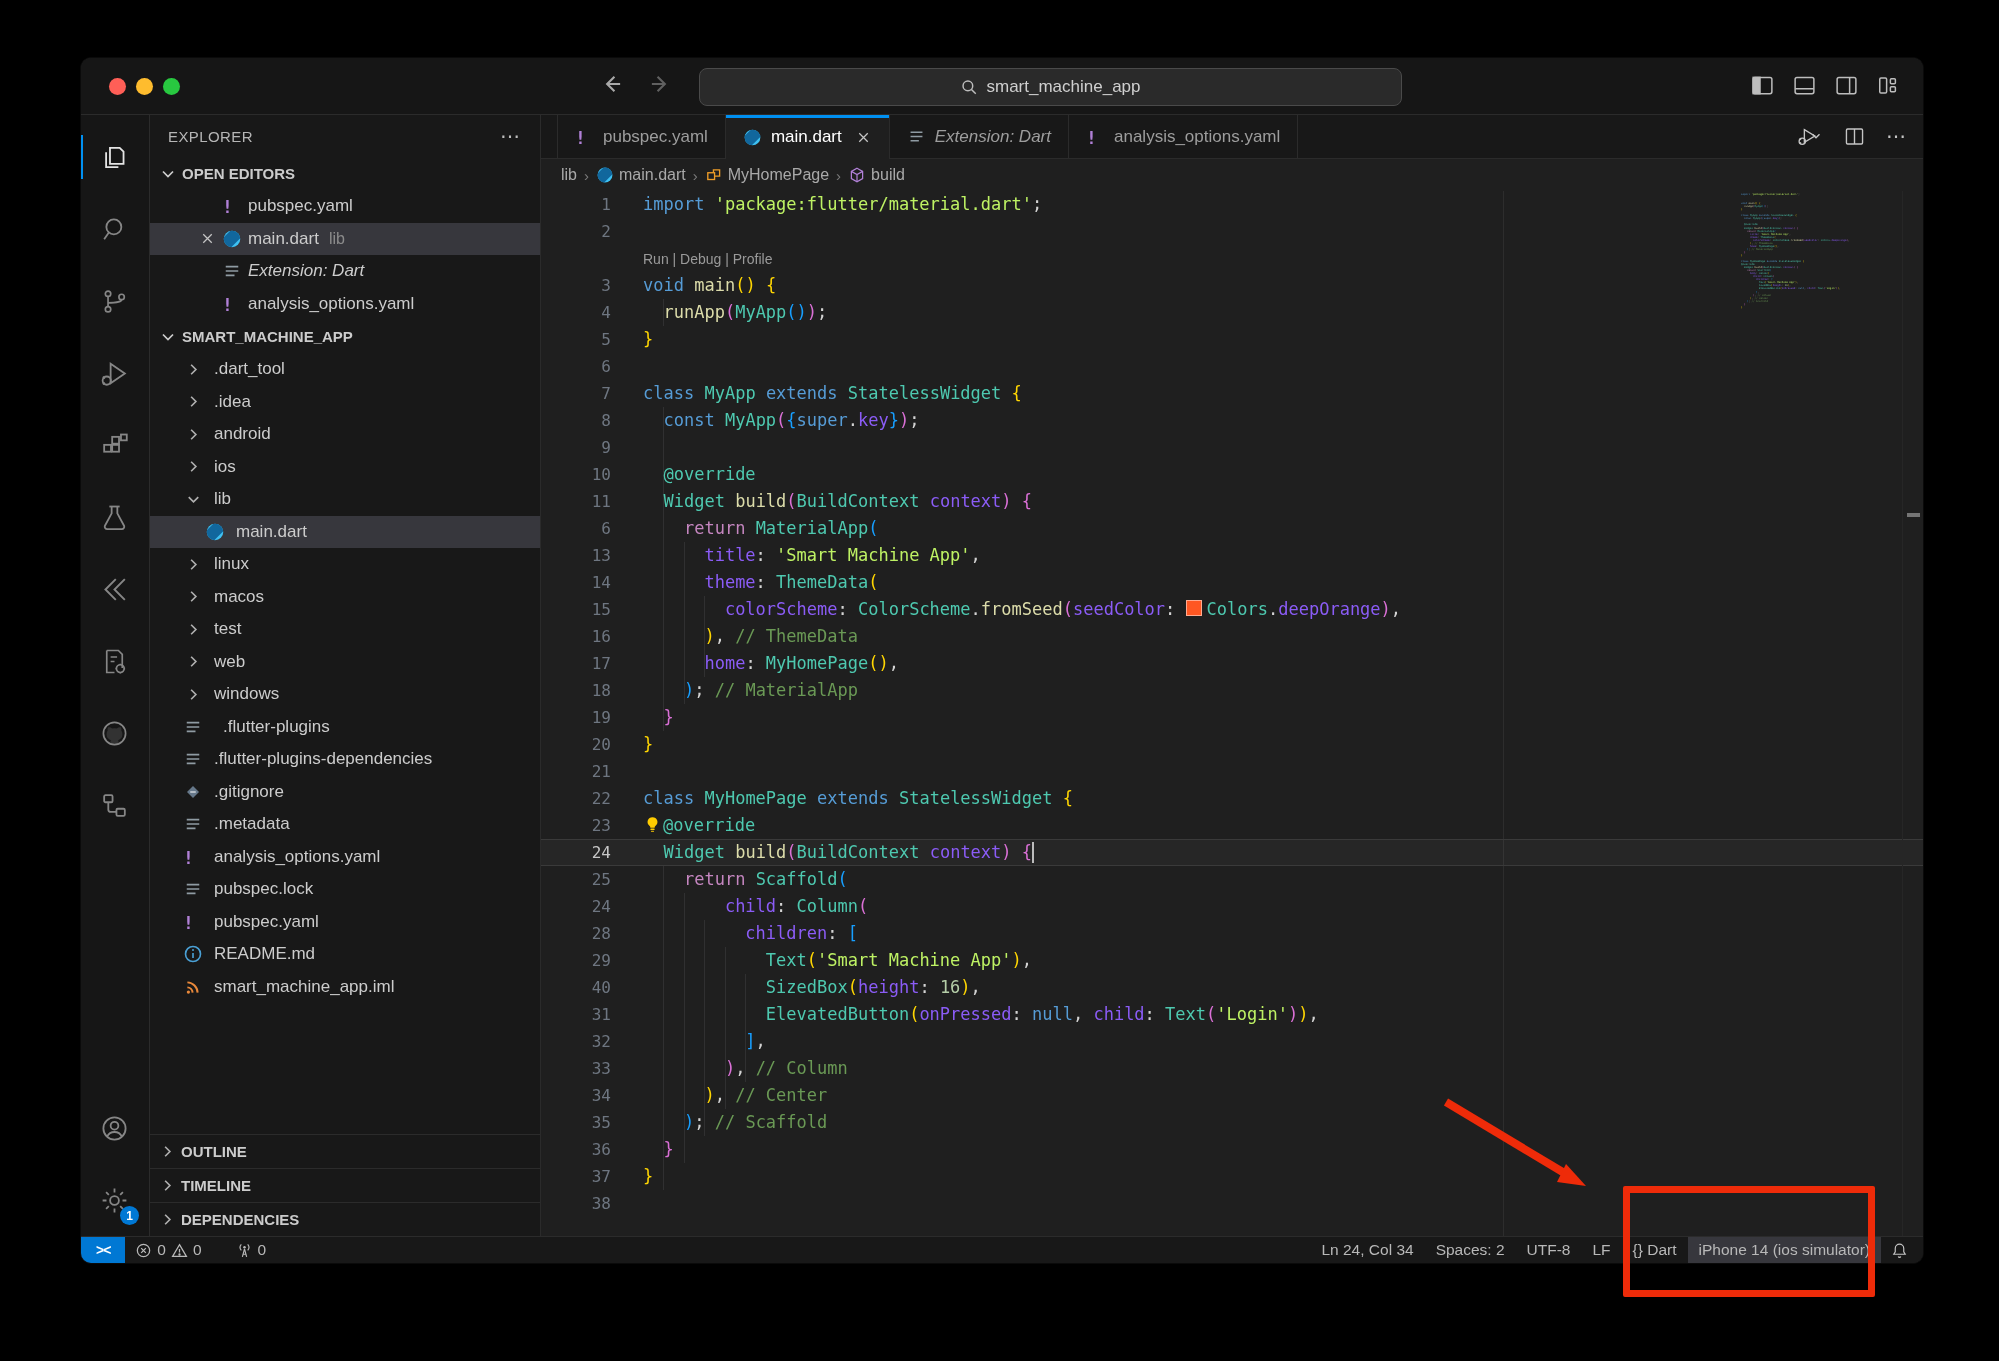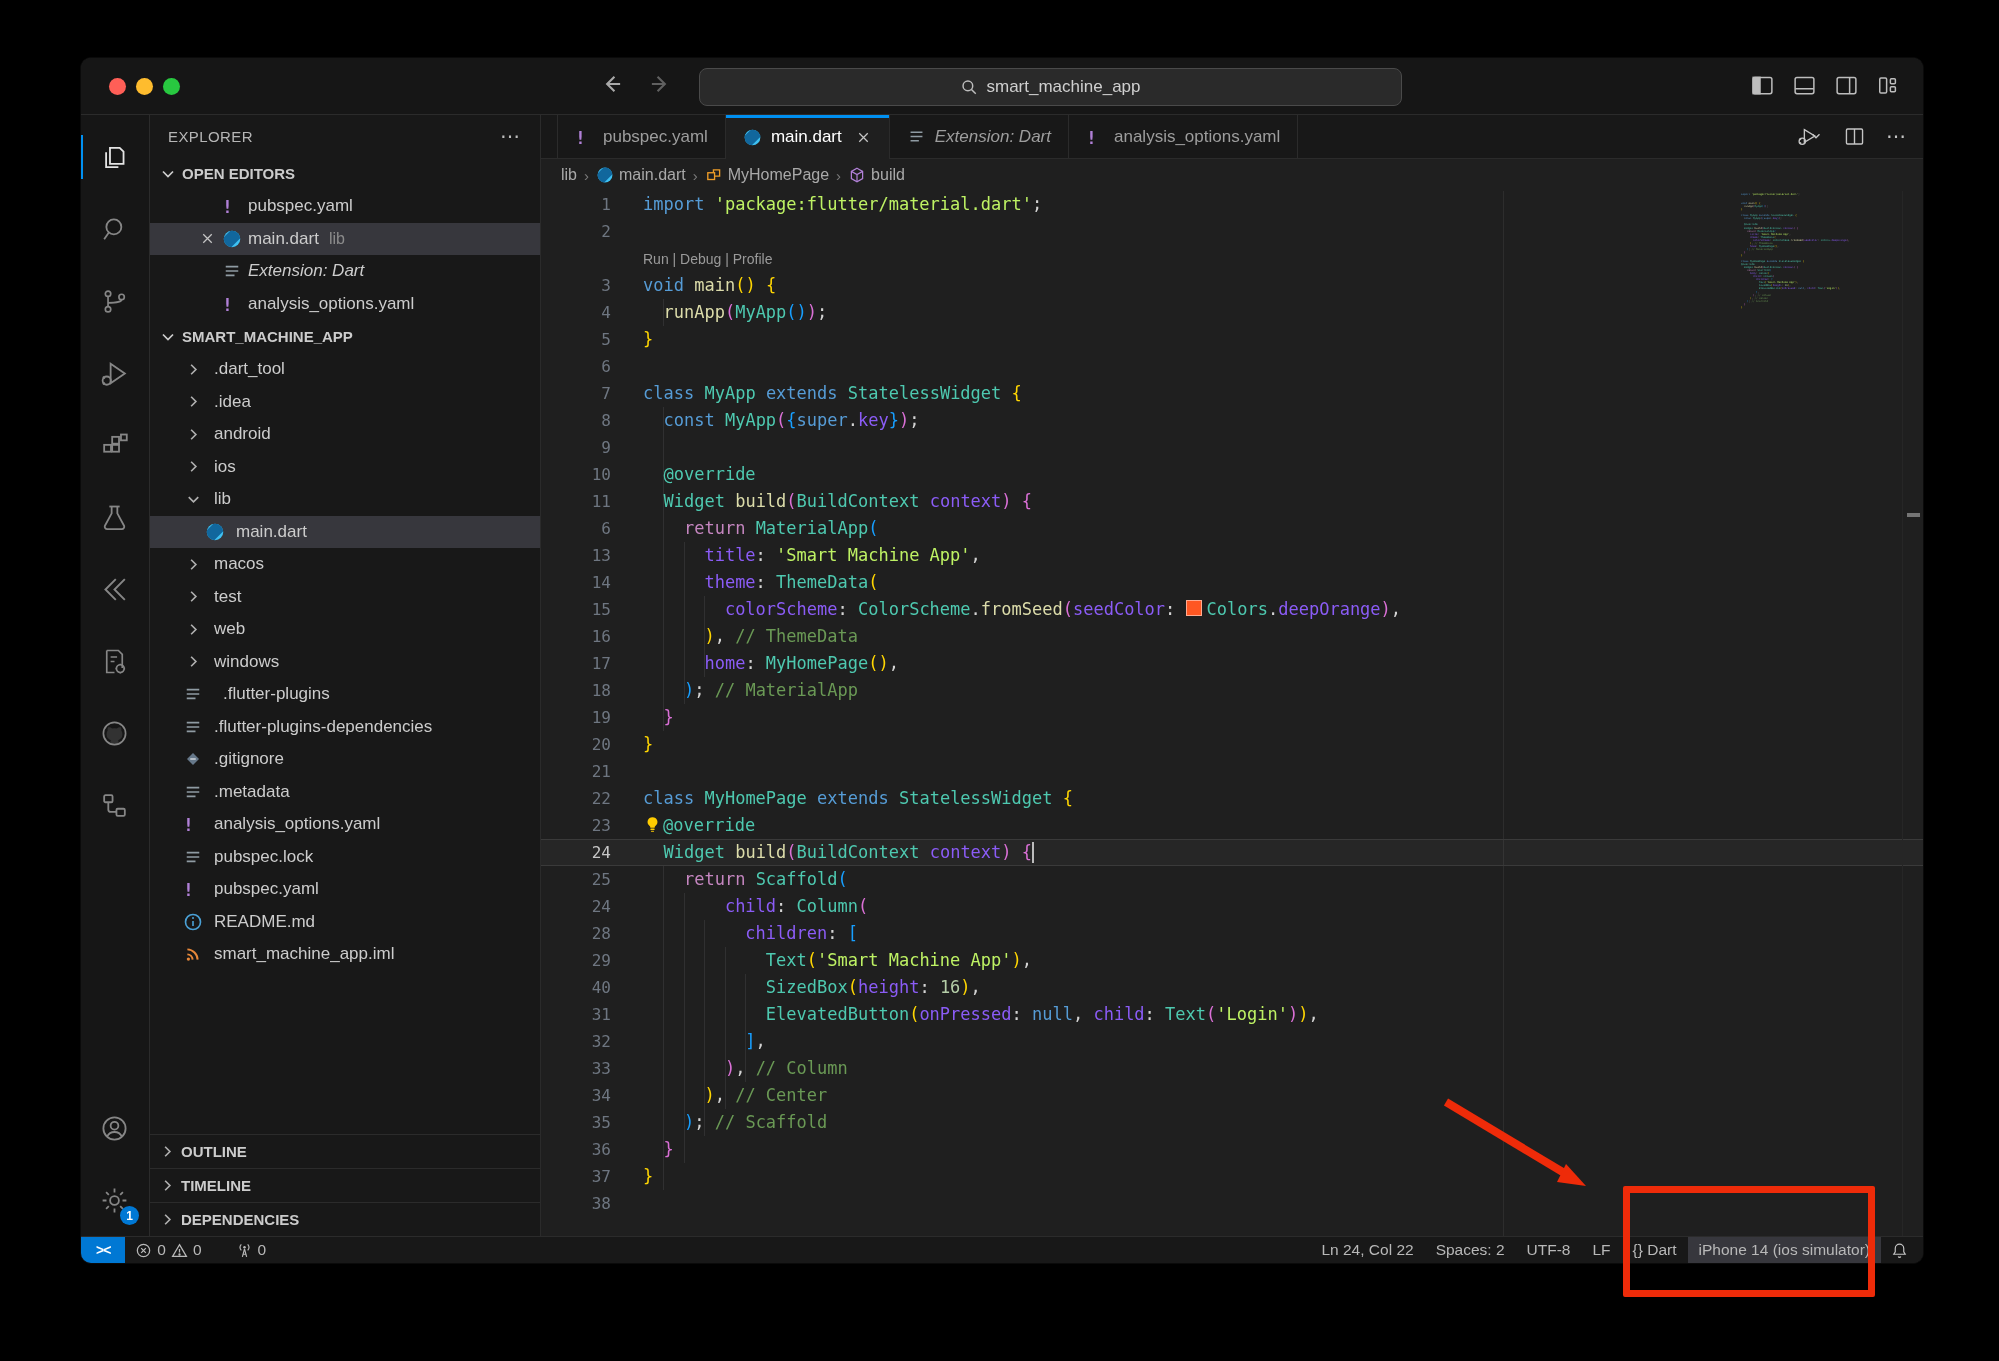--- a/index.html
+++ b/index.html
@@ -366,20 +366,28 @@
                   </svg></span>
               </span>
               <span class="lbl">main.dart</span>
             </div>
             <div class="row" style="padding-left: 28px;">
               <span class="slot">
                 <span class="ic" style="width: 19px; height: 19px;"><svg viewBox="0 0 16 16" fill="none" stroke="#b0b0b0" stroke-width="1.4">
                     <path d="M6 4l4 4-4 4"></path>
                   </svg></span>
               </span>
+              <span class="lbl">linux</span>
+            </div>
+            <div class="row" style="padding-left: 28px;">
+              <span class="slot">
+                <span class="ic" style="width: 19px; height: 19px;"><svg viewBox="0 0 16 16" fill="none" stroke="#b0b0b0" stroke-width="1.4">
+                    <path d="M6 4l4 4-4 4"></path>
+                  </svg></span>
+              </span>
               <span class="lbl">macos</span>
             </div>
             <div class="row" style="padding-left: 28px;">
               <span class="slot">
                 <span class="ic" style="width: 19px; height: 19px;"><svg viewBox="0 0 16 16" fill="none" stroke="#b0b0b0" stroke-width="1.4">
                     <path d="M6 4l4 4-4 4"></path>
                   </svg></span>
               </span>
               <span class="lbl">test</span>
             </div>
@@ -706,21 +714,21 @@
       </div>
       <div class="sb-item" style="margin-left:14px">
         <span class="ic"><svg viewBox="0 0 16 16" fill="none" stroke="#b8b8b8" stroke-width="1.1">
               <circle cx="8" cy="5" r="1.2" fill="#b8b8b8" stroke="none"></circle>
               <path d="M8 6.5L6 14M8 6.5L10 14M6.5 11.5h3"></path>
               <path d="M5 2.2a4.2 4.2 0 0 0 0 5.6M11 2.2a4.2 4.2 0 0 1 0 5.6"></path>
             </svg></span>
         <span>0</span>
       </div>
       <div class="sb-right" id="status-right">
-          <div class="sb-item">Ln 24, Col 22</div>
+          <div class="sb-item">Ln 24, Col 34</div>
           <div class="sb-item">Spaces: 2</div>
           <div class="sb-item">UTF-8</div>
           <div class="sb-item">LF</div>
           <div class="sb-item">{} Dart</div>
           <div class="sb-item hl">iPhone 14 (ios simulator)</div>
         </div>
       <div class="sb-item bell">
         <span class="ic"><svg viewBox="0 0 16 16" fill="none" stroke="#c5c5c5" stroke-width="1.1">
               <path d="M8 2a4 4 0 0 1 4 4v3.2l1.4 2.3H2.6L4 9.2V6a4 4 0 0 1 4-4z"></path>
               <path d="M6.8 13.6a1.3 1.3 0 0 0 2.4 0"></path>

